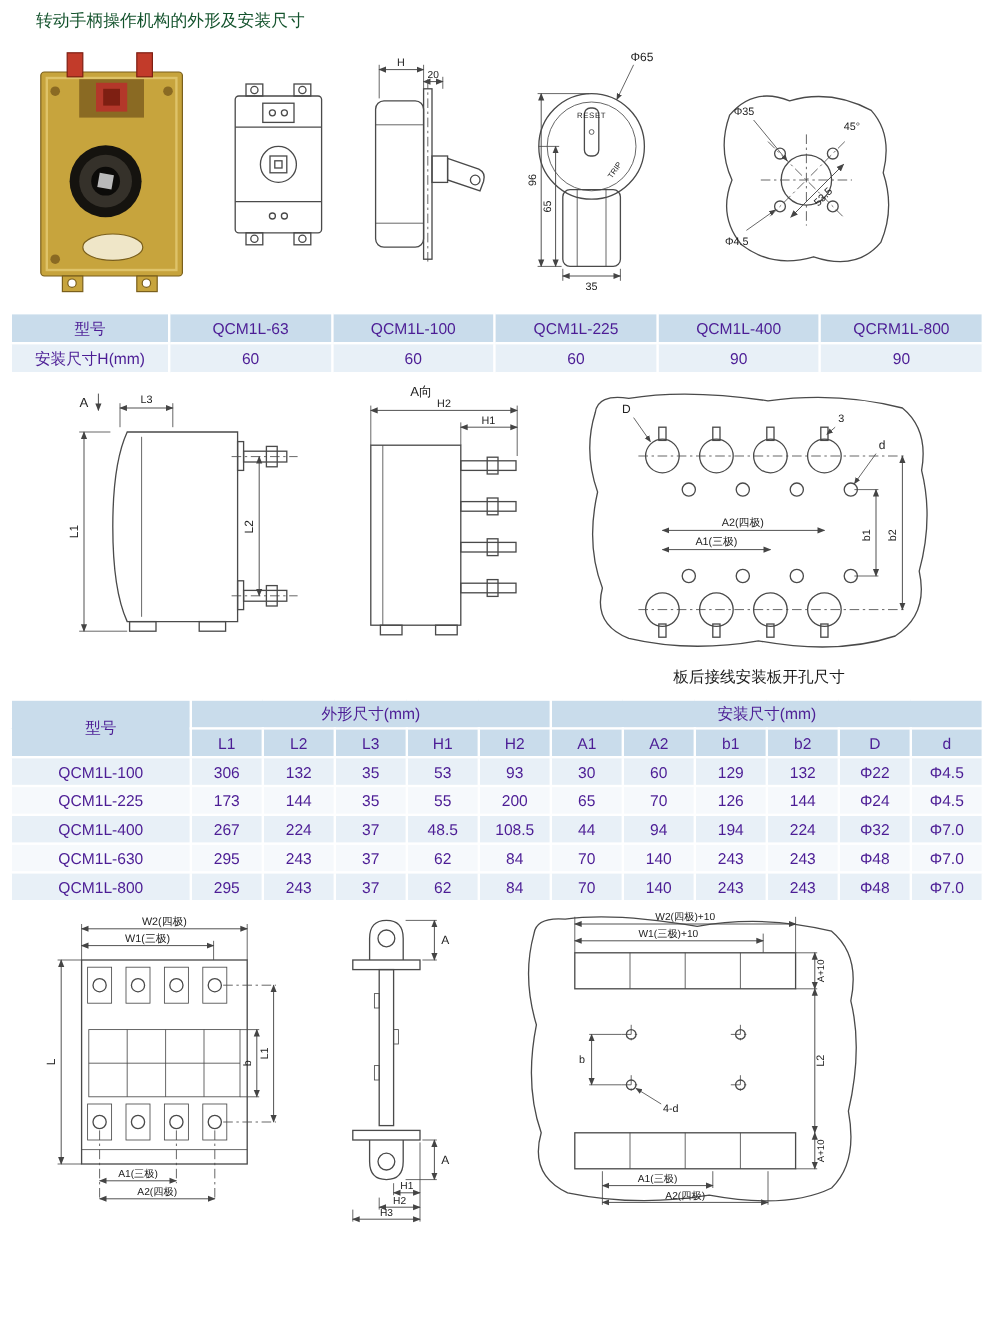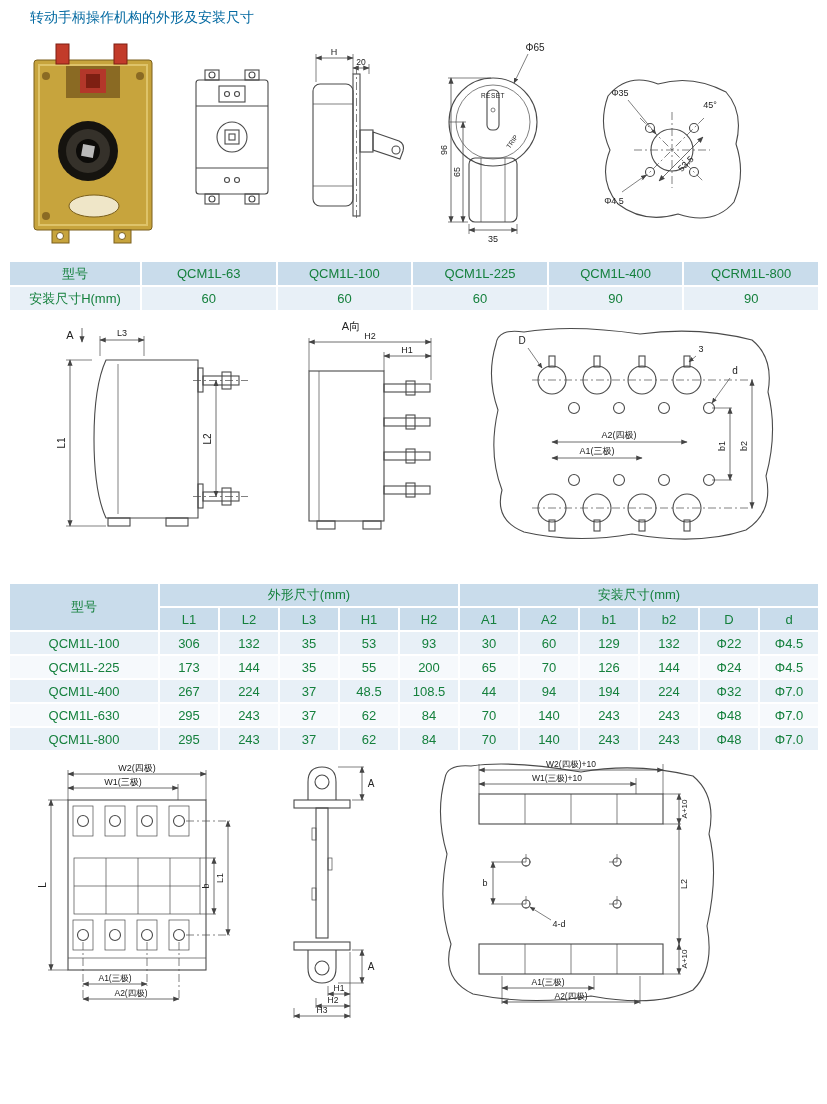--- a/index.html
+++ b/index.html
@@ -1,30 +1,30 @@
 <!DOCTYPE html>
 <html><head>
 <meta charset="utf-8">
 <style>
   * { box-sizing: border-box; }
   body { margin: 0; background: #ffffff; font-family: "Liberation Sans", "DejaVu Sans", sans-serif; }
   .page { width: 827px; height: 1104px; background: #fff; overflow: hidden; position: relative; }
-  .sec-title { font-size: 14px; color: #0369a1; padding: 9px 0 3px 30px; font-family: Liberation Serif, serif; }
+  .sec-title { font-size: 14px; color: #14532d; padding: 9px 0 3px 30px; font-family: Liberation Serif, serif; }
   .drawings { display: flex; align-items: flex-start; }
   .r1 { padding: 4px 0 0 22px; gap: 16px; height: 218px; }
   .r2 { padding: 2px 0 0 48px; gap: 26px; height: 262px; }
   .r3 { padding: 2px 0 0 36px; gap: 30px; height: 286px; }
   svg { display: block; }
   svg text { font-family: "Liberation Sans", "DejaVu Sans", sans-serif; fill: #222; }
   .ol  { stroke: #4a4a4a; fill: none; stroke-width: 1.1; }
   .thin{ stroke: #4a4a4a; fill: none; stroke-width: 0.7; }
   .dim { stroke: #4a4a4a; fill: none; stroke-width: 0.8; }
   .cl  { stroke: #4a4a4a; fill: none; stroke-width: 0.7; stroke-dasharray: 8 3 2 3; }
   .cap { font-size: 13px; color: #1a1a1a; text-align: center; margin-top: 5px; }
-  table { border-collapse: collapse; table-layout: fixed; font-size: 13px; color: #15803d; }
+  table { border-collapse: collapse; table-layout: fixed; font-size: 13px; color: #4c1d95; }
   .t1 { width: 812px; margin: 12px 0 0 8px; }
   .t2 { width: 812px; margin: 8px 0 0 8px; }
   td { text-align: center; border: 2px solid #fff; padding: 0; height: 24px; vertical-align: middle; }
   .t1 td { height: 25px; }
   tr.hd td { background: #c9dceb; }
   tr.rA td { background: #e8f0f7; }
   tr.rB td { background: #f6f9fc; }
 </style>
 </head>
 <body>
@@ -310,20 +310,21 @@
           <line class="dim" x1="272" y1="62" x2="272" y2="190" marker-start="url(#ar6)" marker-end="url(#ar6)"></line>
         </g>
         <text x="42" y="26" font-size="10" text-anchor="middle">D</text>
         <text x="221" y="34" font-size="9" text-anchor="middle">3</text>
         <text x="255" y="56" font-size="10" text-anchor="middle">d</text>
         <text x="139" y="120" font-size="9" text-anchor="middle">A2(四极)</text>
         <text x="117" y="136" font-size="9" text-anchor="middle">A1(三极)</text>
         <text x="245" y="128" font-size="9" text-anchor="middle" transform="rotate(-90 245 128)">b1</text>
         <text x="267" y="128" font-size="9" text-anchor="middle" transform="rotate(-90 267 128)">b2</text>
       </svg>
+      <div class="cap">板后接线安装板开孔尺寸</div>
     </div>
   </div>
 
   <table class="t2">
     <colgroup>
       <col style="width:150px">
         <col>
         <col>
         <col>
         <col>

